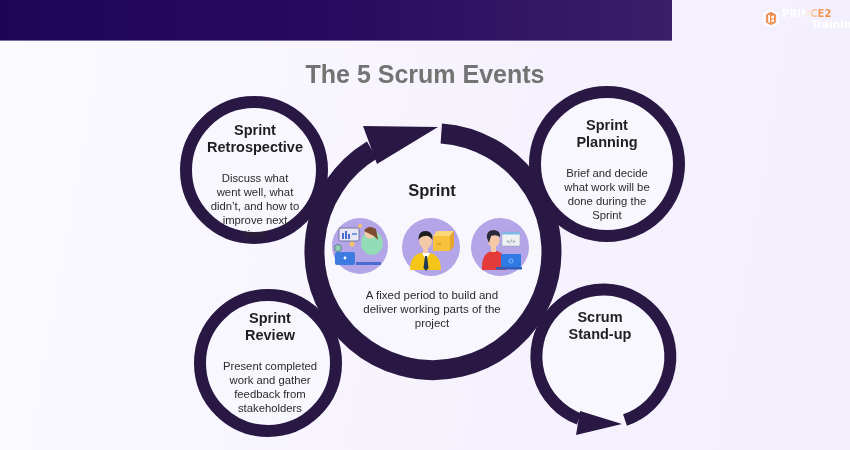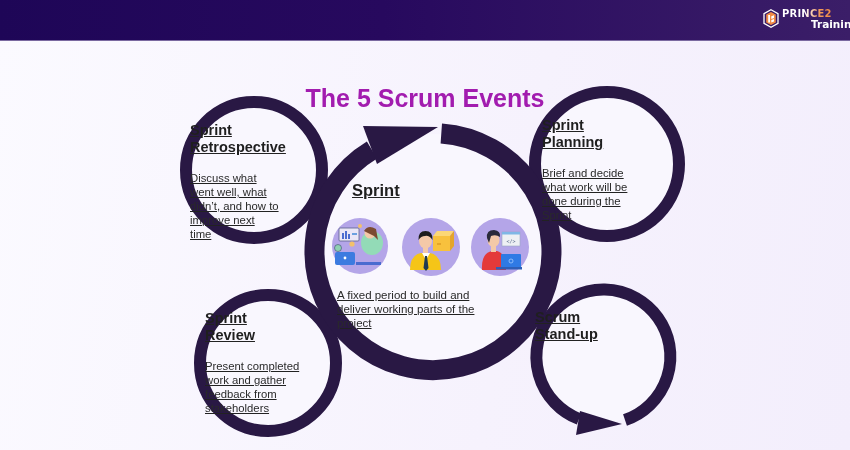--- a/index.html
+++ b/index.html
@@ -1,33 +1,33 @@
 <!DOCTYPE html>
 <html><head>
 <meta charset="utf-8">
 <style>
   html,body{margin:0;padding:0;}
   body{width:850px;height:450px;position:relative;overflow:hidden;
        background:linear-gradient(100deg,#fbfaff 0%,#f6f2fd 60%,#f3eefc 100%);
        font-family:"Liberation Sans",sans-serif;color:#222;}
-  .header{position:absolute;left:0;top:0;width:850px;height:40px;
+  .header{position:absolute;left:0;top:0;width:672px;height:40px;
        background:linear-gradient(90deg,#1e0657 0%,#27095e 45%,#3b1e68 100%);
        border-bottom:1px solid #7a69a0;}
   .logo{position:absolute;left:763px;top:8px;width:80px;height:24px;}
   .logo-icon{position:absolute;left:0;top:1px;width:16px;height:19px;}
   .logo-l1{position:absolute;left:19px;top:0px;font-family:"DejaVu Sans",sans-serif;font-weight:bold;
        font-size:10px;letter-spacing:0.2px;line-height:11px;
        background:linear-gradient(90deg,#ffffff 0%,#ffffff 45%,#f39a5a 75%,#f08a45 100%);
        -webkit-background-clip:text;background-clip:text;color:transparent;}
   .logo-l2{position:absolute;left:19px;top:10px;font-family:"DejaVu Sans",sans-serif;font-weight:bold;
        font-size:10.5px;line-height:12px;color:#ffffff;margin-left:29px;}
   .title{position:absolute;left:0;top:58px;width:850px;text-align:center;
-       font-weight:bold;font-size:25px;line-height:32px;color:#a21caf;margin-top:24px;}
+       font-weight:bold;font-size:25px;line-height:32px;color:#737373;}
   svg.diagram{position:absolute;left:0;top:0;}
-  .blk{position:absolute;text-decoration:underline;}
+  .blk{position:absolute;text-align:center;}
   .ttl{font-weight:bold;font-size:14.5px;line-height:17px;color:#1f1f1f;white-space:pre-line;}
   .dsc{font-size:11.3px;line-height:13.9px;color:#2a2a2a;white-space:pre-line;margin-top:16px;}
   .sprint-ttl{font-weight:bold;font-size:16.5px;line-height:20px;color:#1f1f1f;}
   .sprint-dsc{font-size:11.5px;line-height:14px;color:#2a2a2a;white-space:pre-line;}
 </style>
 </head>
 <body>
 
 <div class="header">
   <div class="logo">

